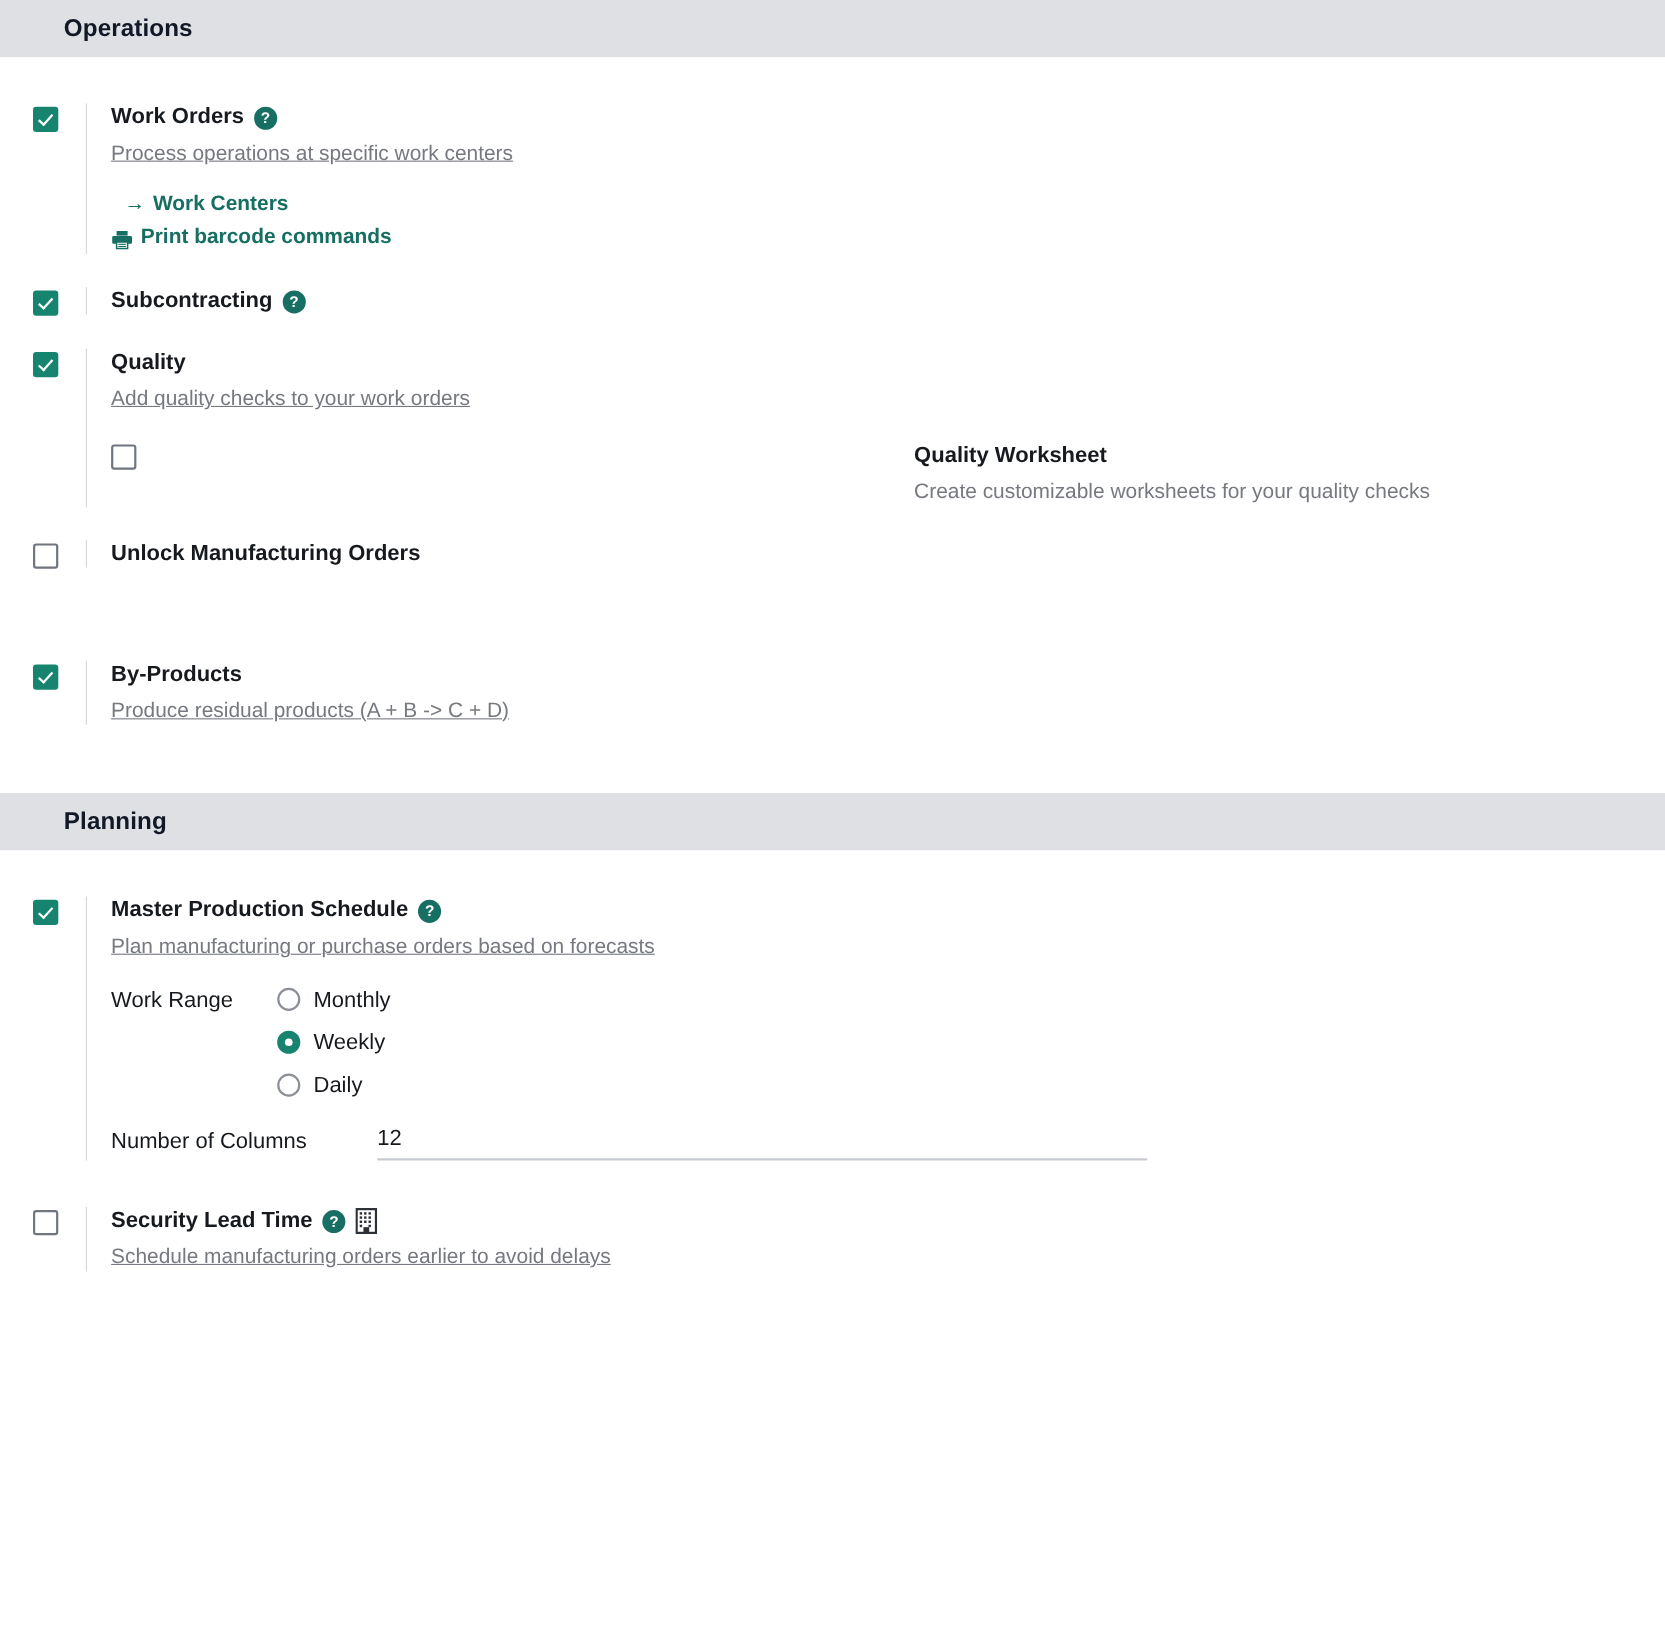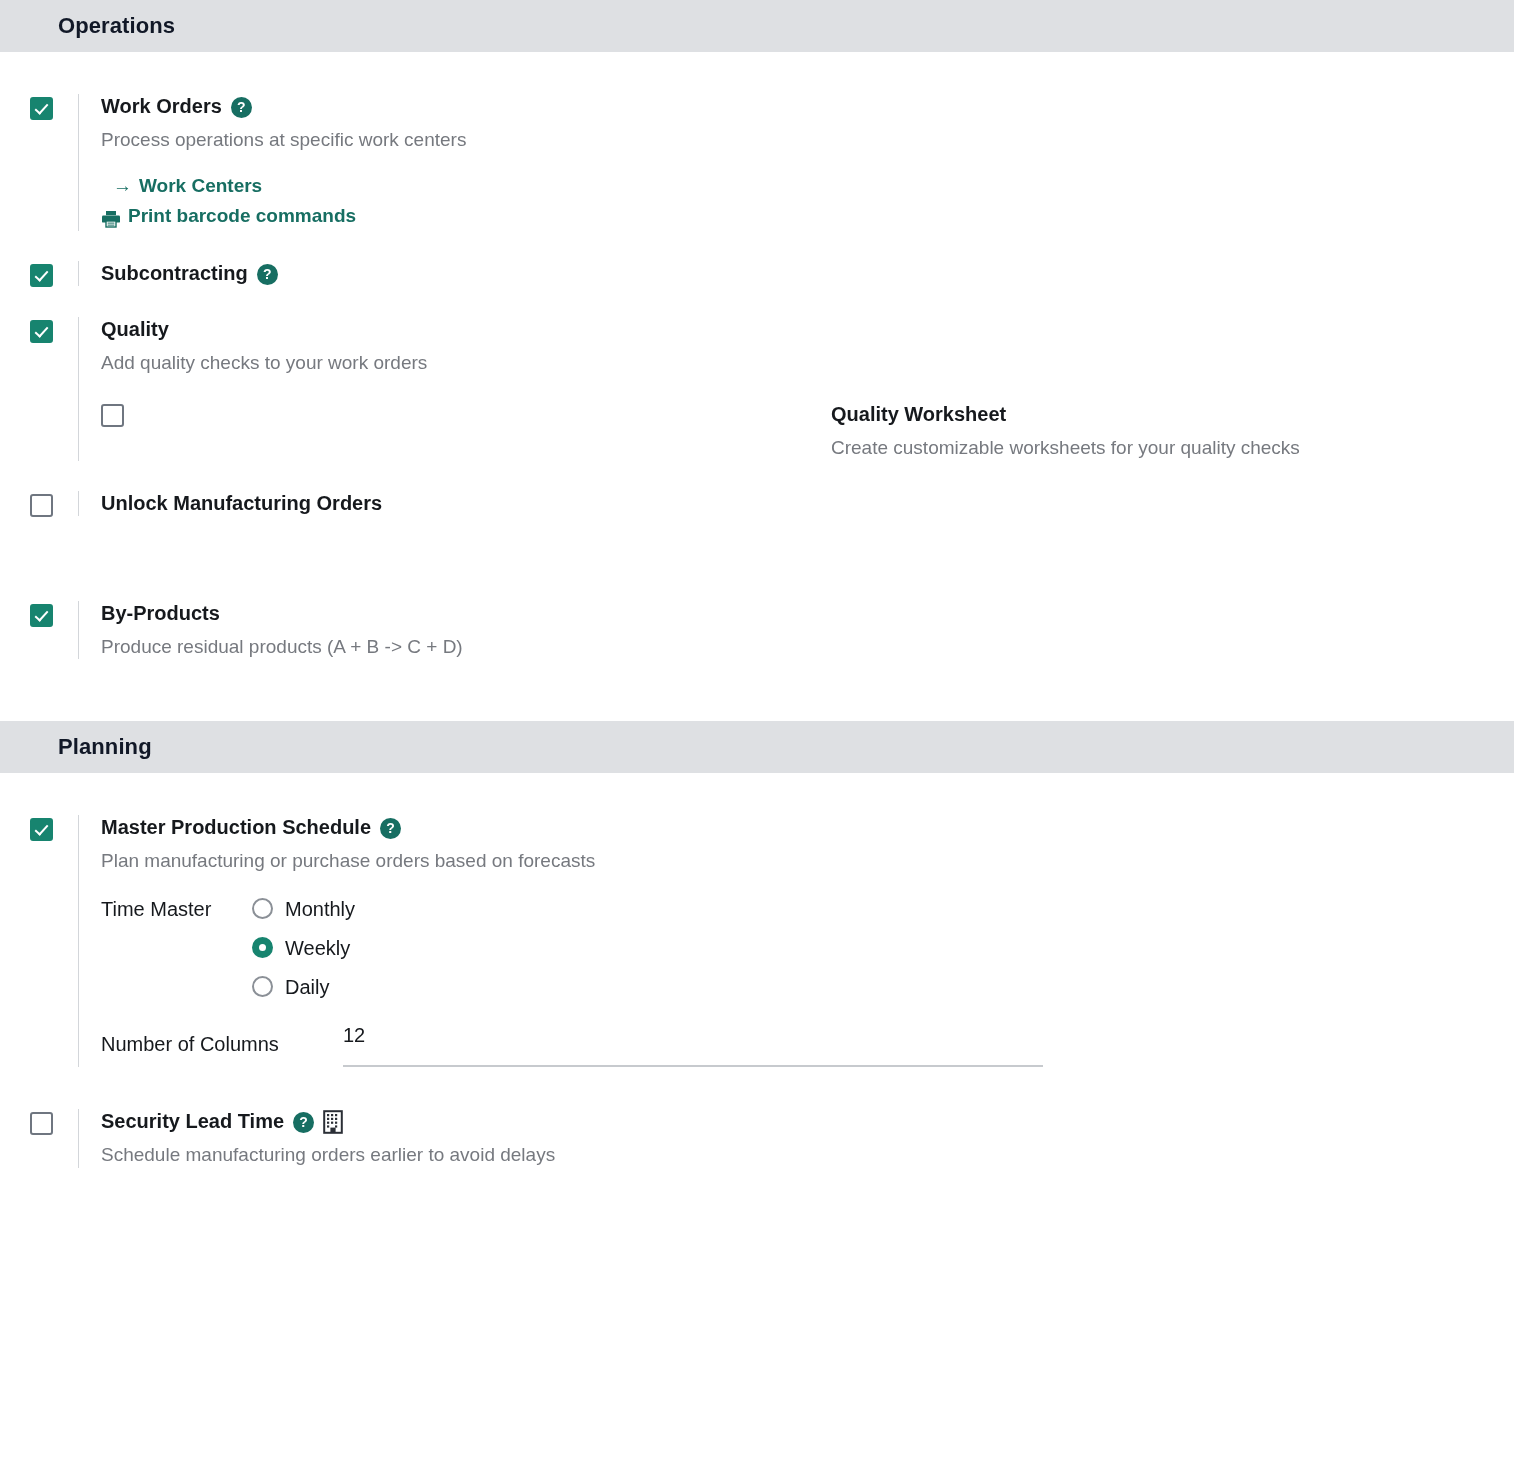--- a/index.html
+++ b/index.html
@@ -99,20 +99,21 @@
     align-items: center;
     gap: 9px;
     margin: 0;
   }
   .s-desc {
     font-size: 19px;
     color: #76797f;
     line-height: 1.35;
     margin: 8px 0 0 0;
     font-weight: normal;
+    text-decoration: underline;
   }
 
   
   .help-icon {
     width: 21px;
     height: 21px;
     border-radius: 50%;
     background: #176e62;
     color: #ffffff;
     font-size: 14px;
@@ -237,21 +238,21 @@
     padding-bottom: 2px;
   }
   .field-input {
     font-family: "Liberation Sans", sans-serif;
     font-size: 20px;
     color: #16191d;
     border: none;
     border-bottom: 2px solid #c7cace;
     background: transparent;
     width: 700px;
-    padding: 0 0 18px 0;
+    padding: 0 0 6px 0;
     outline: none;
   }
 
   .spacer-sm { height: 30px; }
   .spacer-md { height: 42px; }
   .spacer-lg { height: 62px; }
   .spacer-xl { height: 84px; }
 </style>
 </head>
 <body>
@@ -383,21 +384,21 @@
       </div>
       <div class="content-cell">
         <div class="s-title">
           <span>Master Production Schedule</span>
           <span class="help-icon">?</span>
         </div>
         <div class="s-desc">Plan manufacturing or purchase orders based on forecasts</div>
 
         <div class="radio-block">
           <div class="radio-line">
-            <span class="radio-label-lead">Time Master</span>
+            <span class="radio-label-lead">Work Range</span>
             <span class="radio off"></span>
             <span class="radio-text">Monthly</span>
           </div>
           <div class="radio-line">
             <span class="radio-label-lead"></span>
             <span class="radio on"></span>
             <span class="radio-text">Weekly</span>
           </div>
           <div class="radio-line">
             <span class="radio-label-lead"></span>

